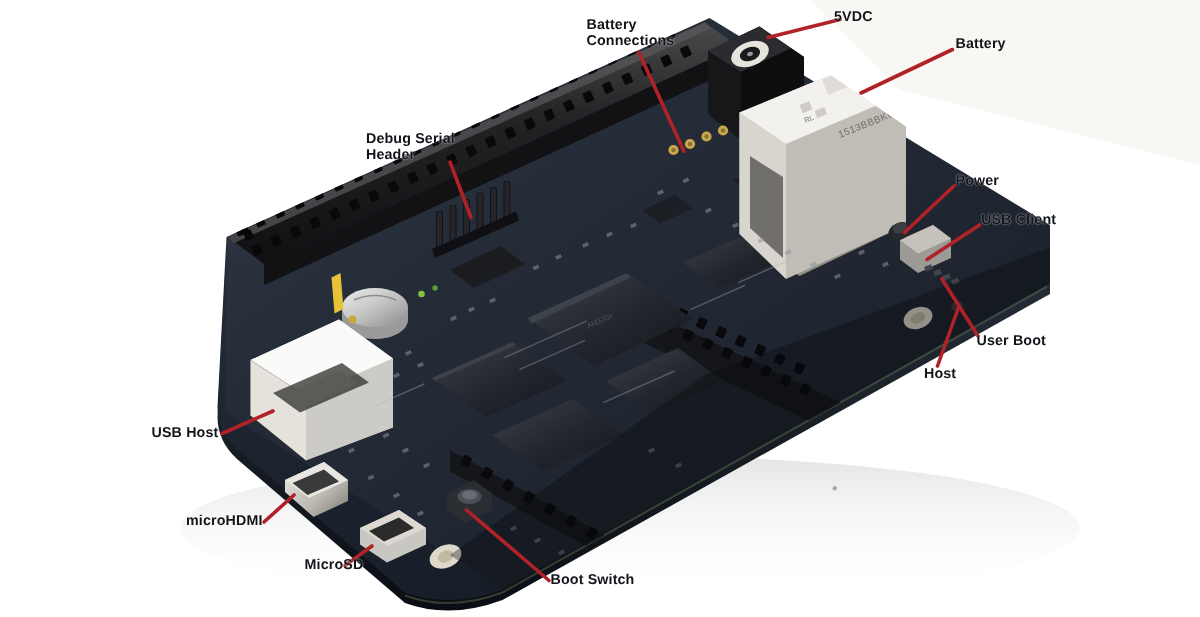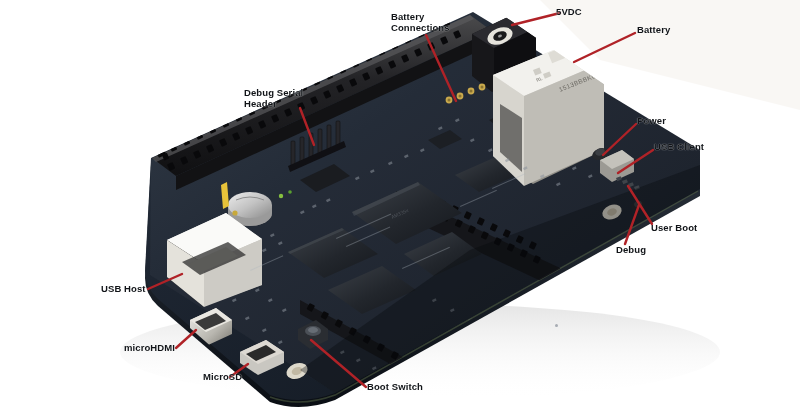--- a/index.html
+++ b/index.html
@@ -449,21 +449,21 @@
   <div class="callout left" style="left:556px; top:7px;">5VDC</div>
 
   <div class="callout left" style="left:637px; top:25px;">Battery</div>
 
   <div class="callout left" style="left:637px; top:116px;">Power</div>
 
   <div class="callout left" style="left:654px; top:142px;text-align:center;">USB Client</div>
 
   <div class="callout left" style="left:651px; top:223px;">User Boot</div>
 
-  <div class="callout left" style="left:616px; top:245px;">Debug</div>
+  <div class="callout left" style="left:616px; top:245px;">Host</div>
 
   <div class="callout left" style="left:101px; top:284px;text-align:right;">USB Host</div>
 
   <div class="callout left" style="left:124px; top:343px;">microHDMI</div>
 
   <div class="callout left" style="left:189px; top:372px;padding-left:14px;">MicroSD</div>
 
   <div class="callout left" style="left:367px; top:382px;">Boot Switch</div>
 
   <div class="tiny-dot" style="left:555px; top:324px;"></div>

